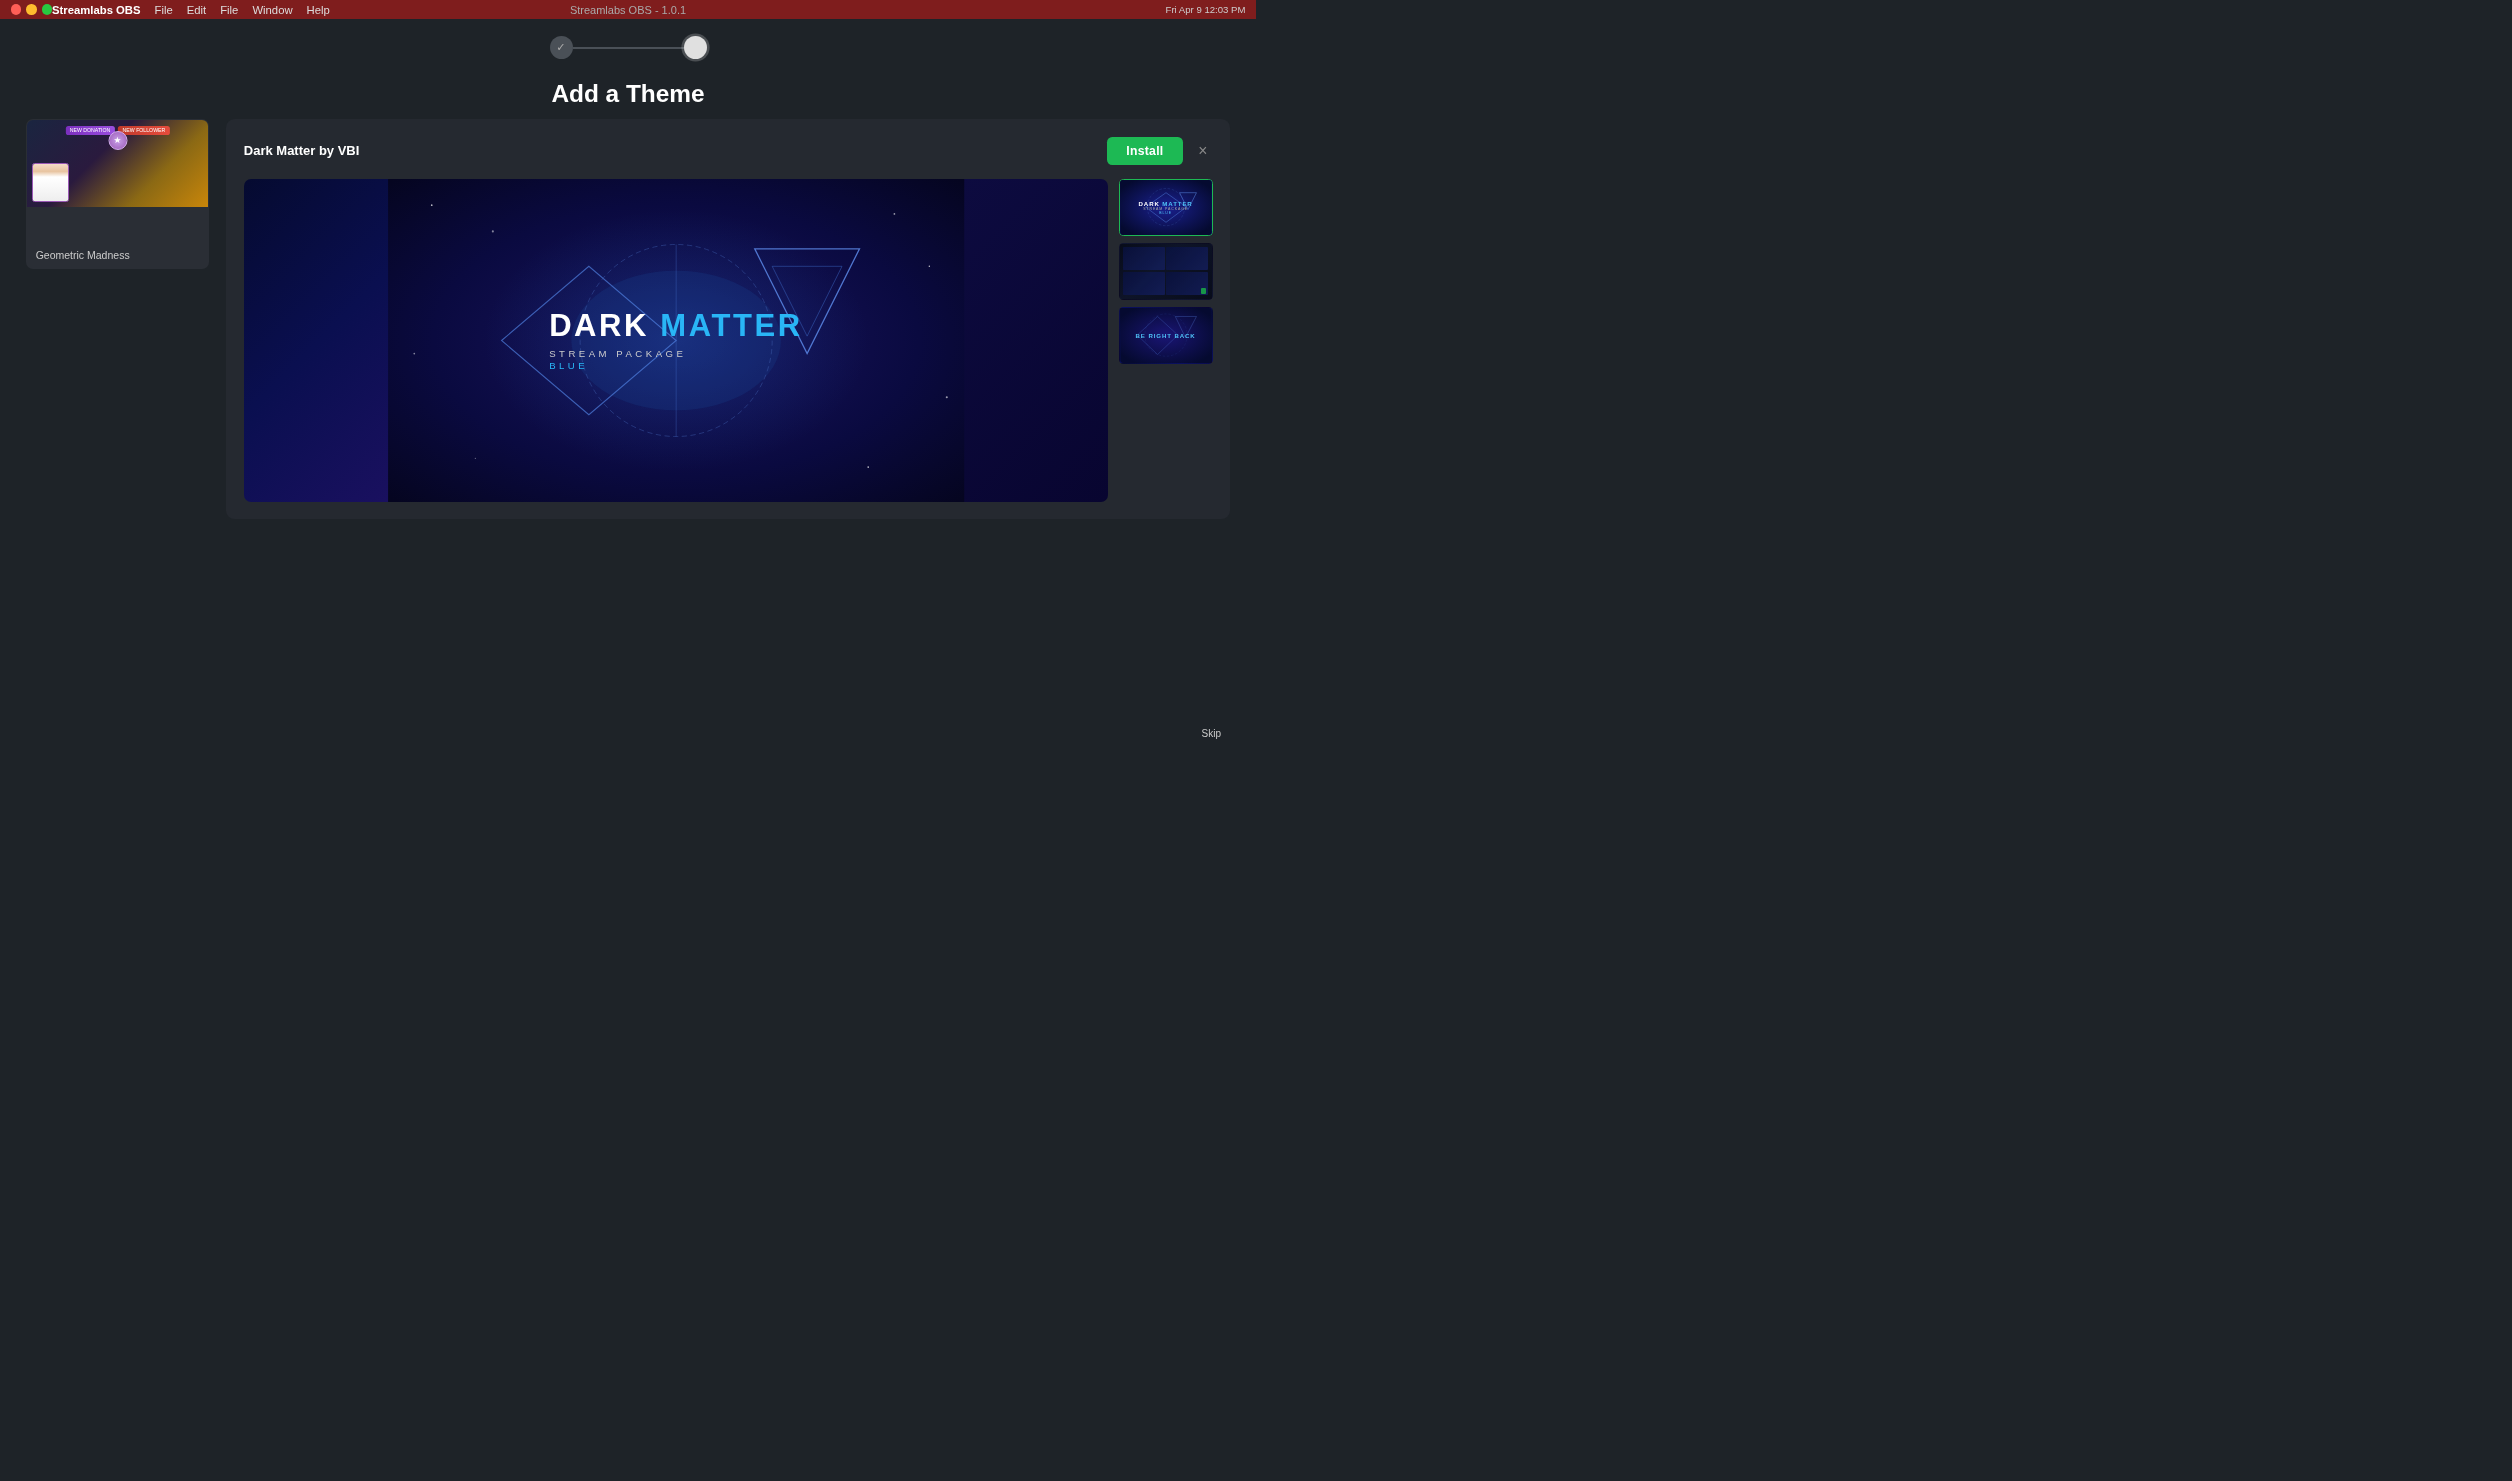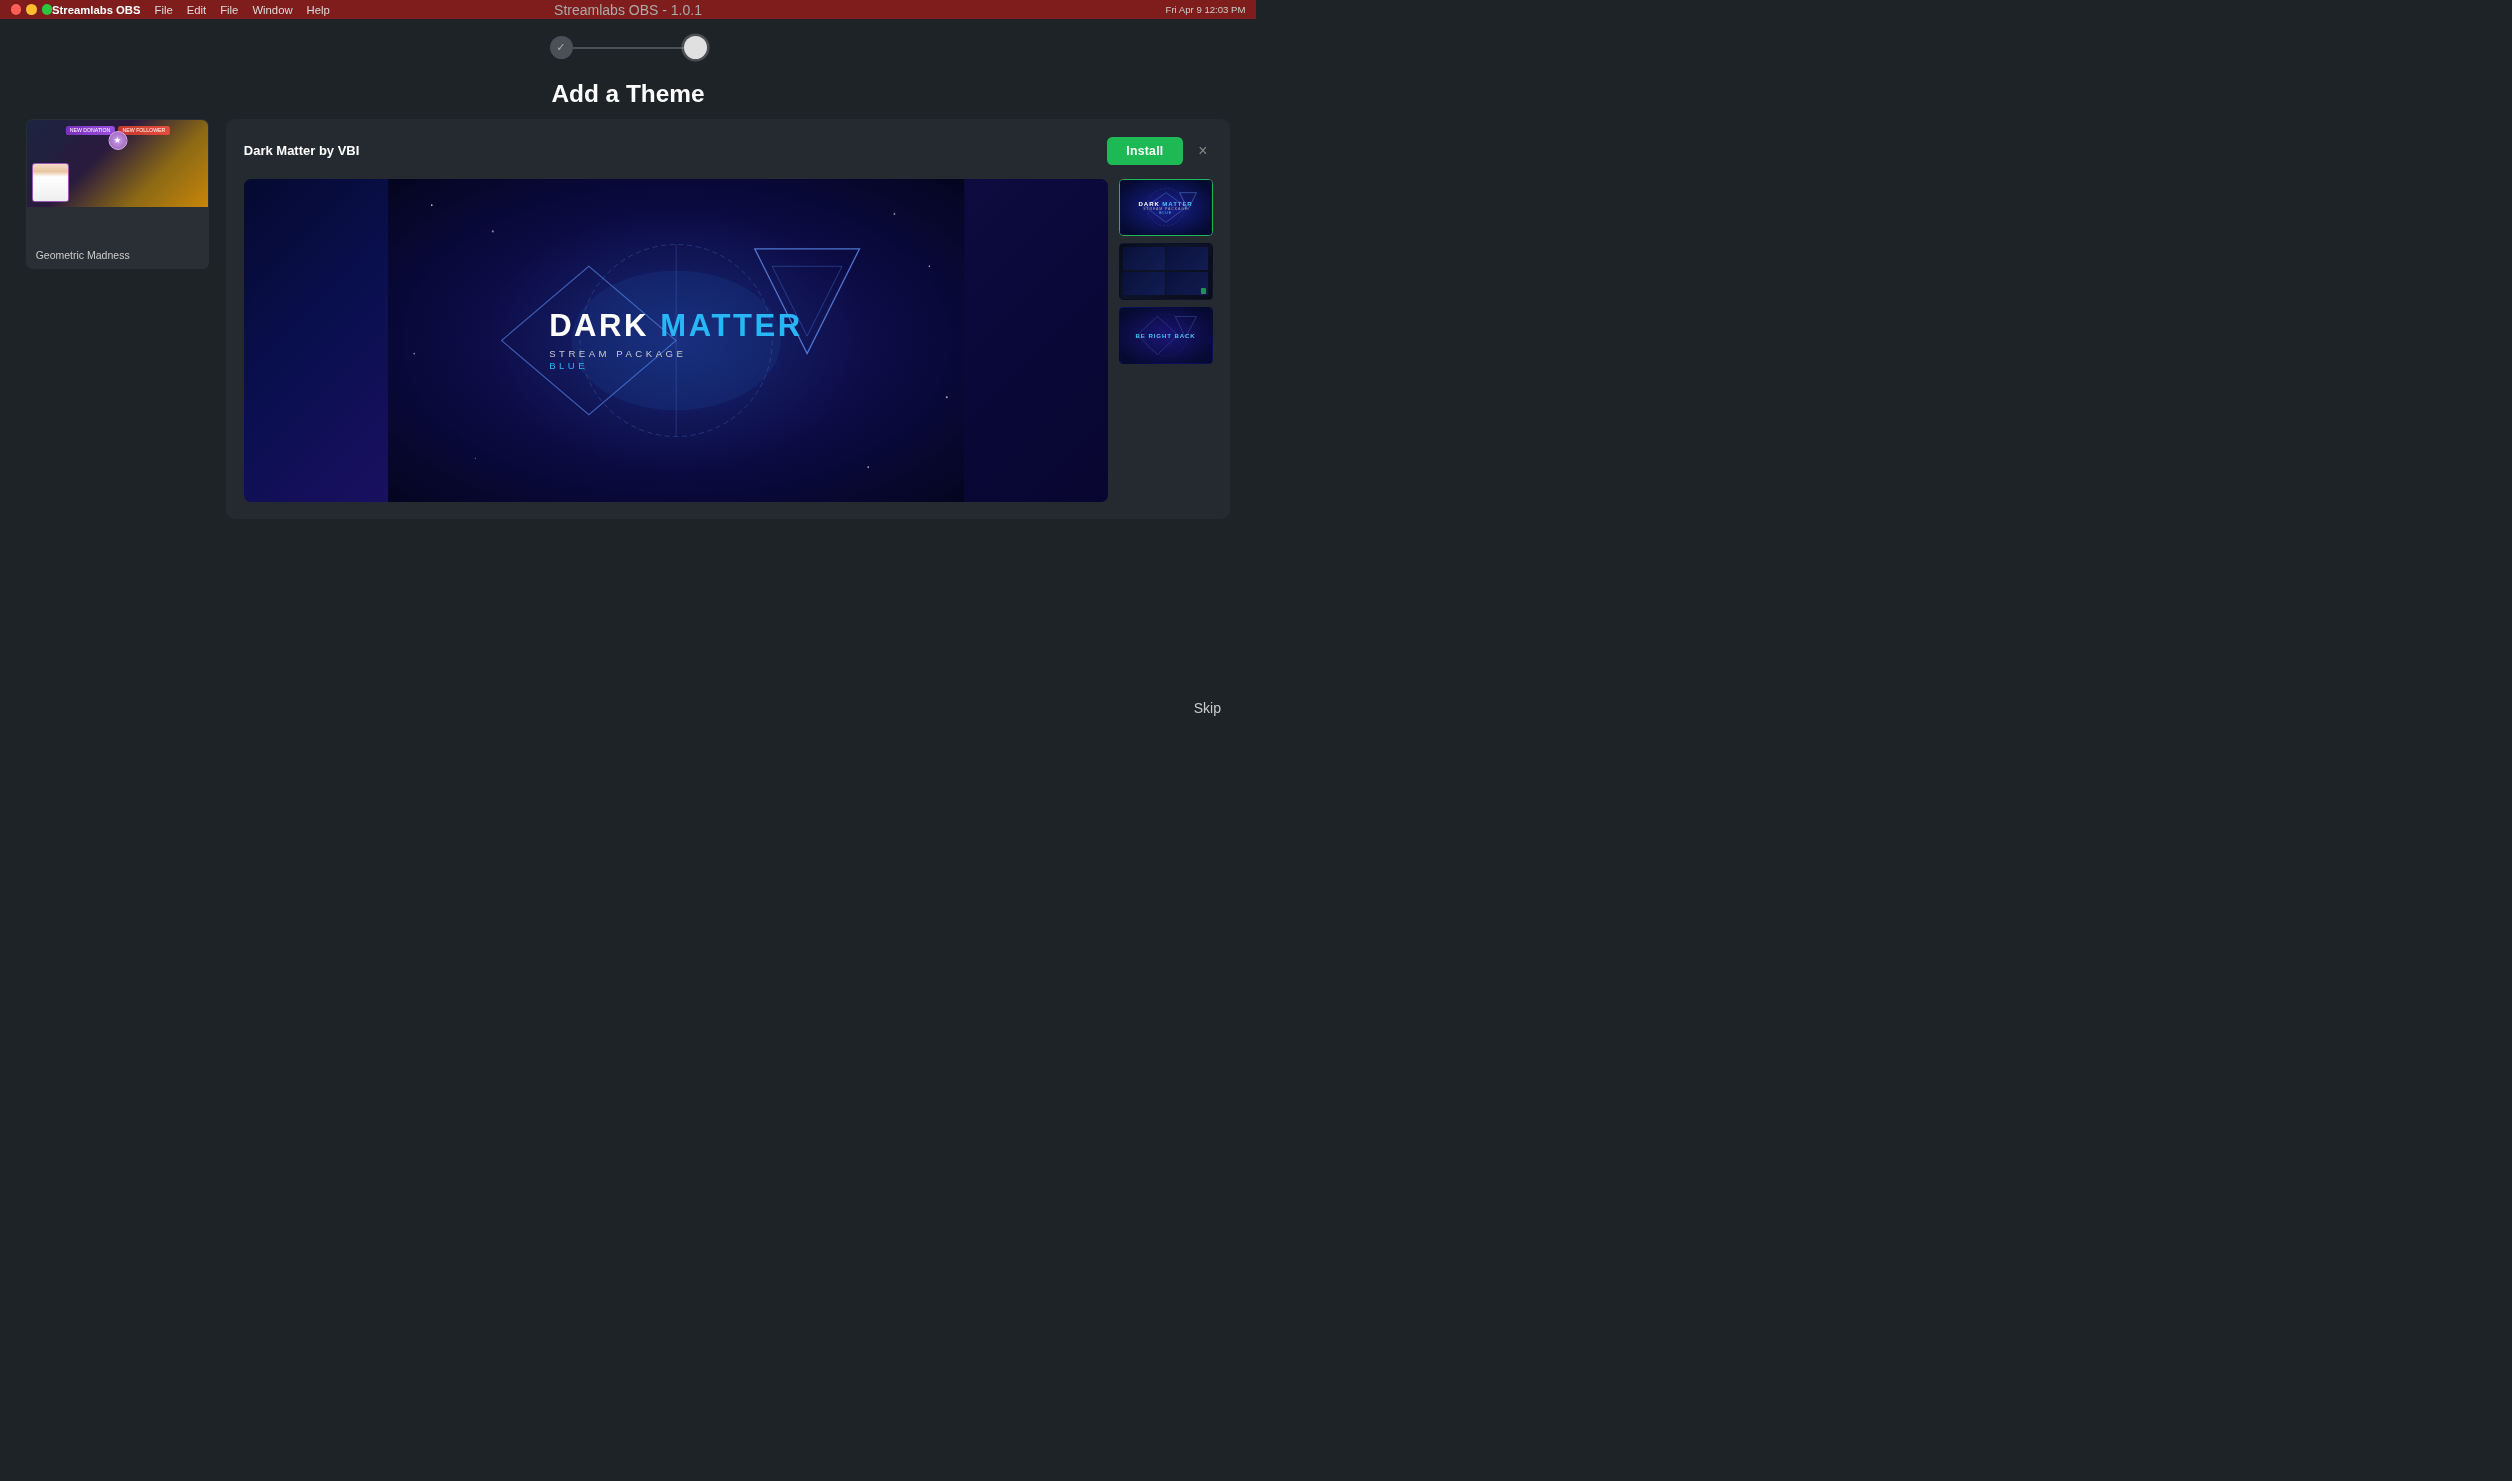--- a/index.html
+++ b/index.html
@@ -39,21 +39,21 @@
       height: 10.5px;
       border-radius: 50%;
       cursor: pointer;
     }
 
     .traffic-light.close { background: #ff5f57; }
     .traffic-light.minimize { background: #febc2e; }
     .traffic-light.maximize { background: #28c840; }
 
     .titlebar-title {
-      font-size: 14px;
+      font-size: 11px;
       color: #aaa;
       font-weight: 500;
     }
 
     .titlebar-menu {
       position: absolute;
       left: 52px;
       display: flex;
       gap: 14px;
       align-items: center;
@@ -315,23 +315,23 @@
       background: linear-gradient(135deg, #0a0a20 0%, #101530 40%, #0a0a20 100%);
     }
 
     .thumbnail-3 {
       background: linear-gradient(135deg, #050a30 0%, #0a1060 40%, #080530 100%);
     }
 
     
     .skip-button {
       position: absolute;
-      bottom: 25px;
+      bottom: 2px;
       right: 35px;
-      font-size: 14px;
+      font-size: 10px;
       color: #ccc;
       cursor: pointer;
       background: none;
       border: none;
       font-weight: 500;
     }
 
     
     .dm-content {
       position: absolute;

